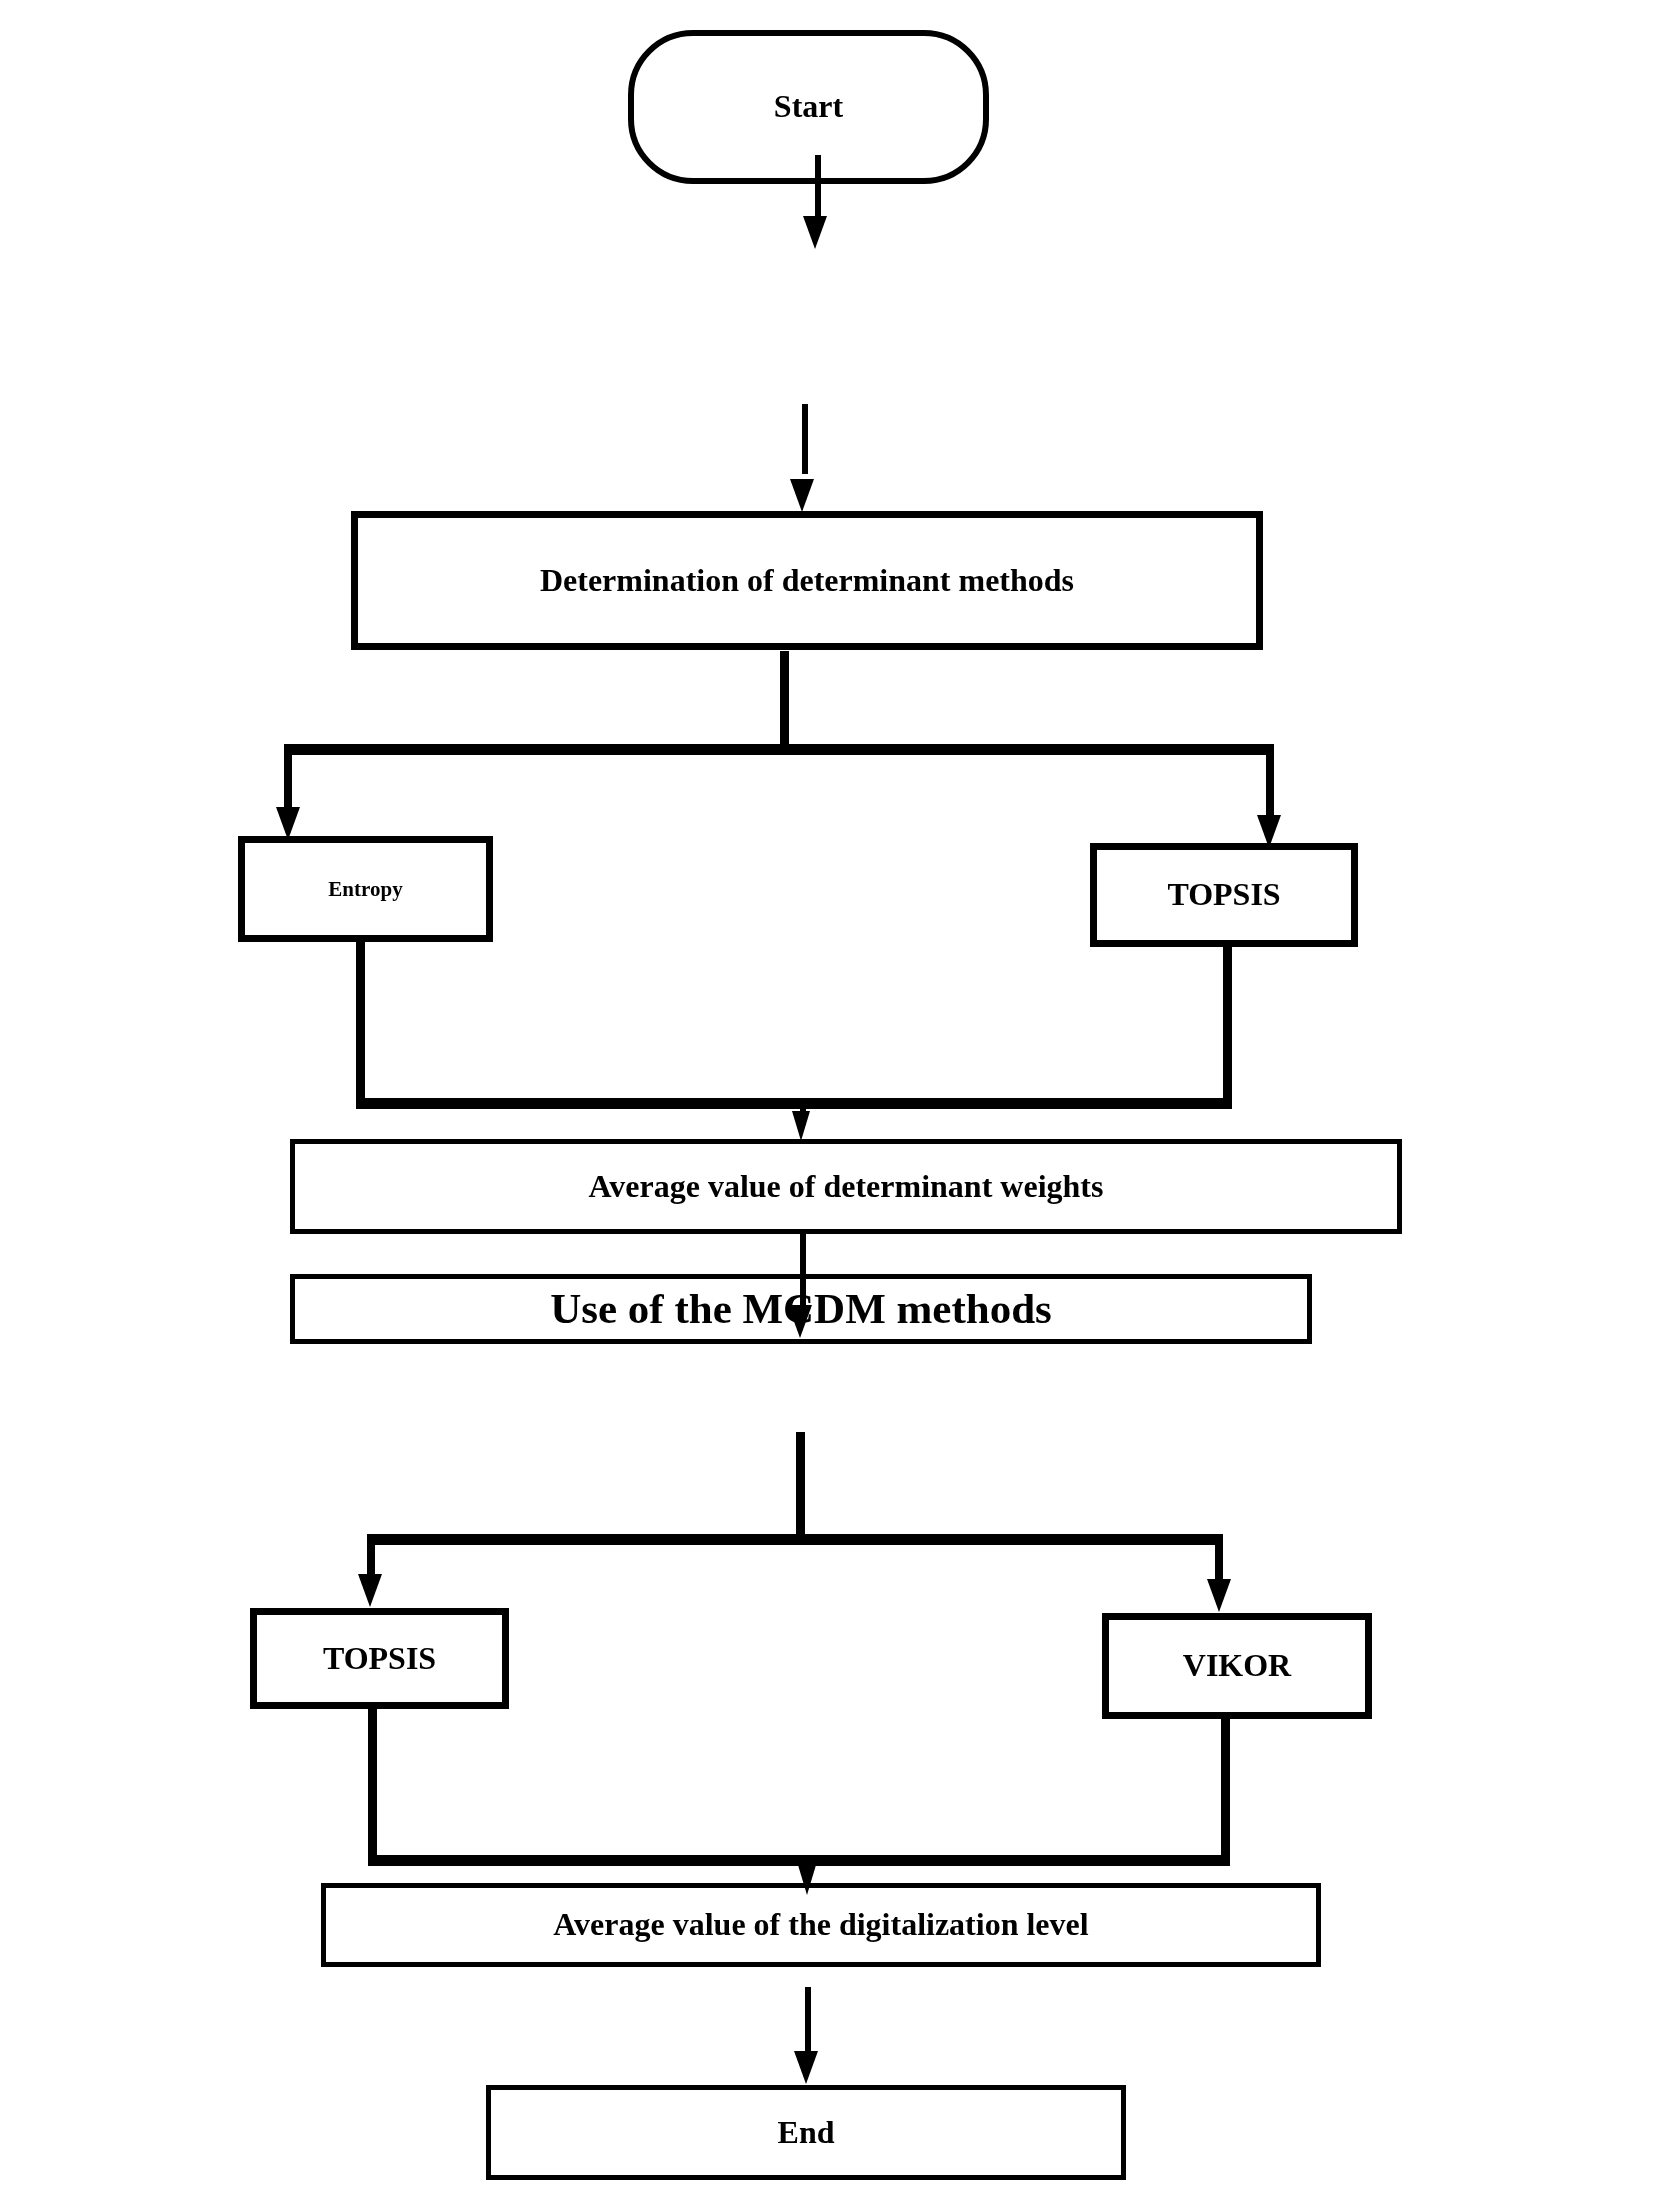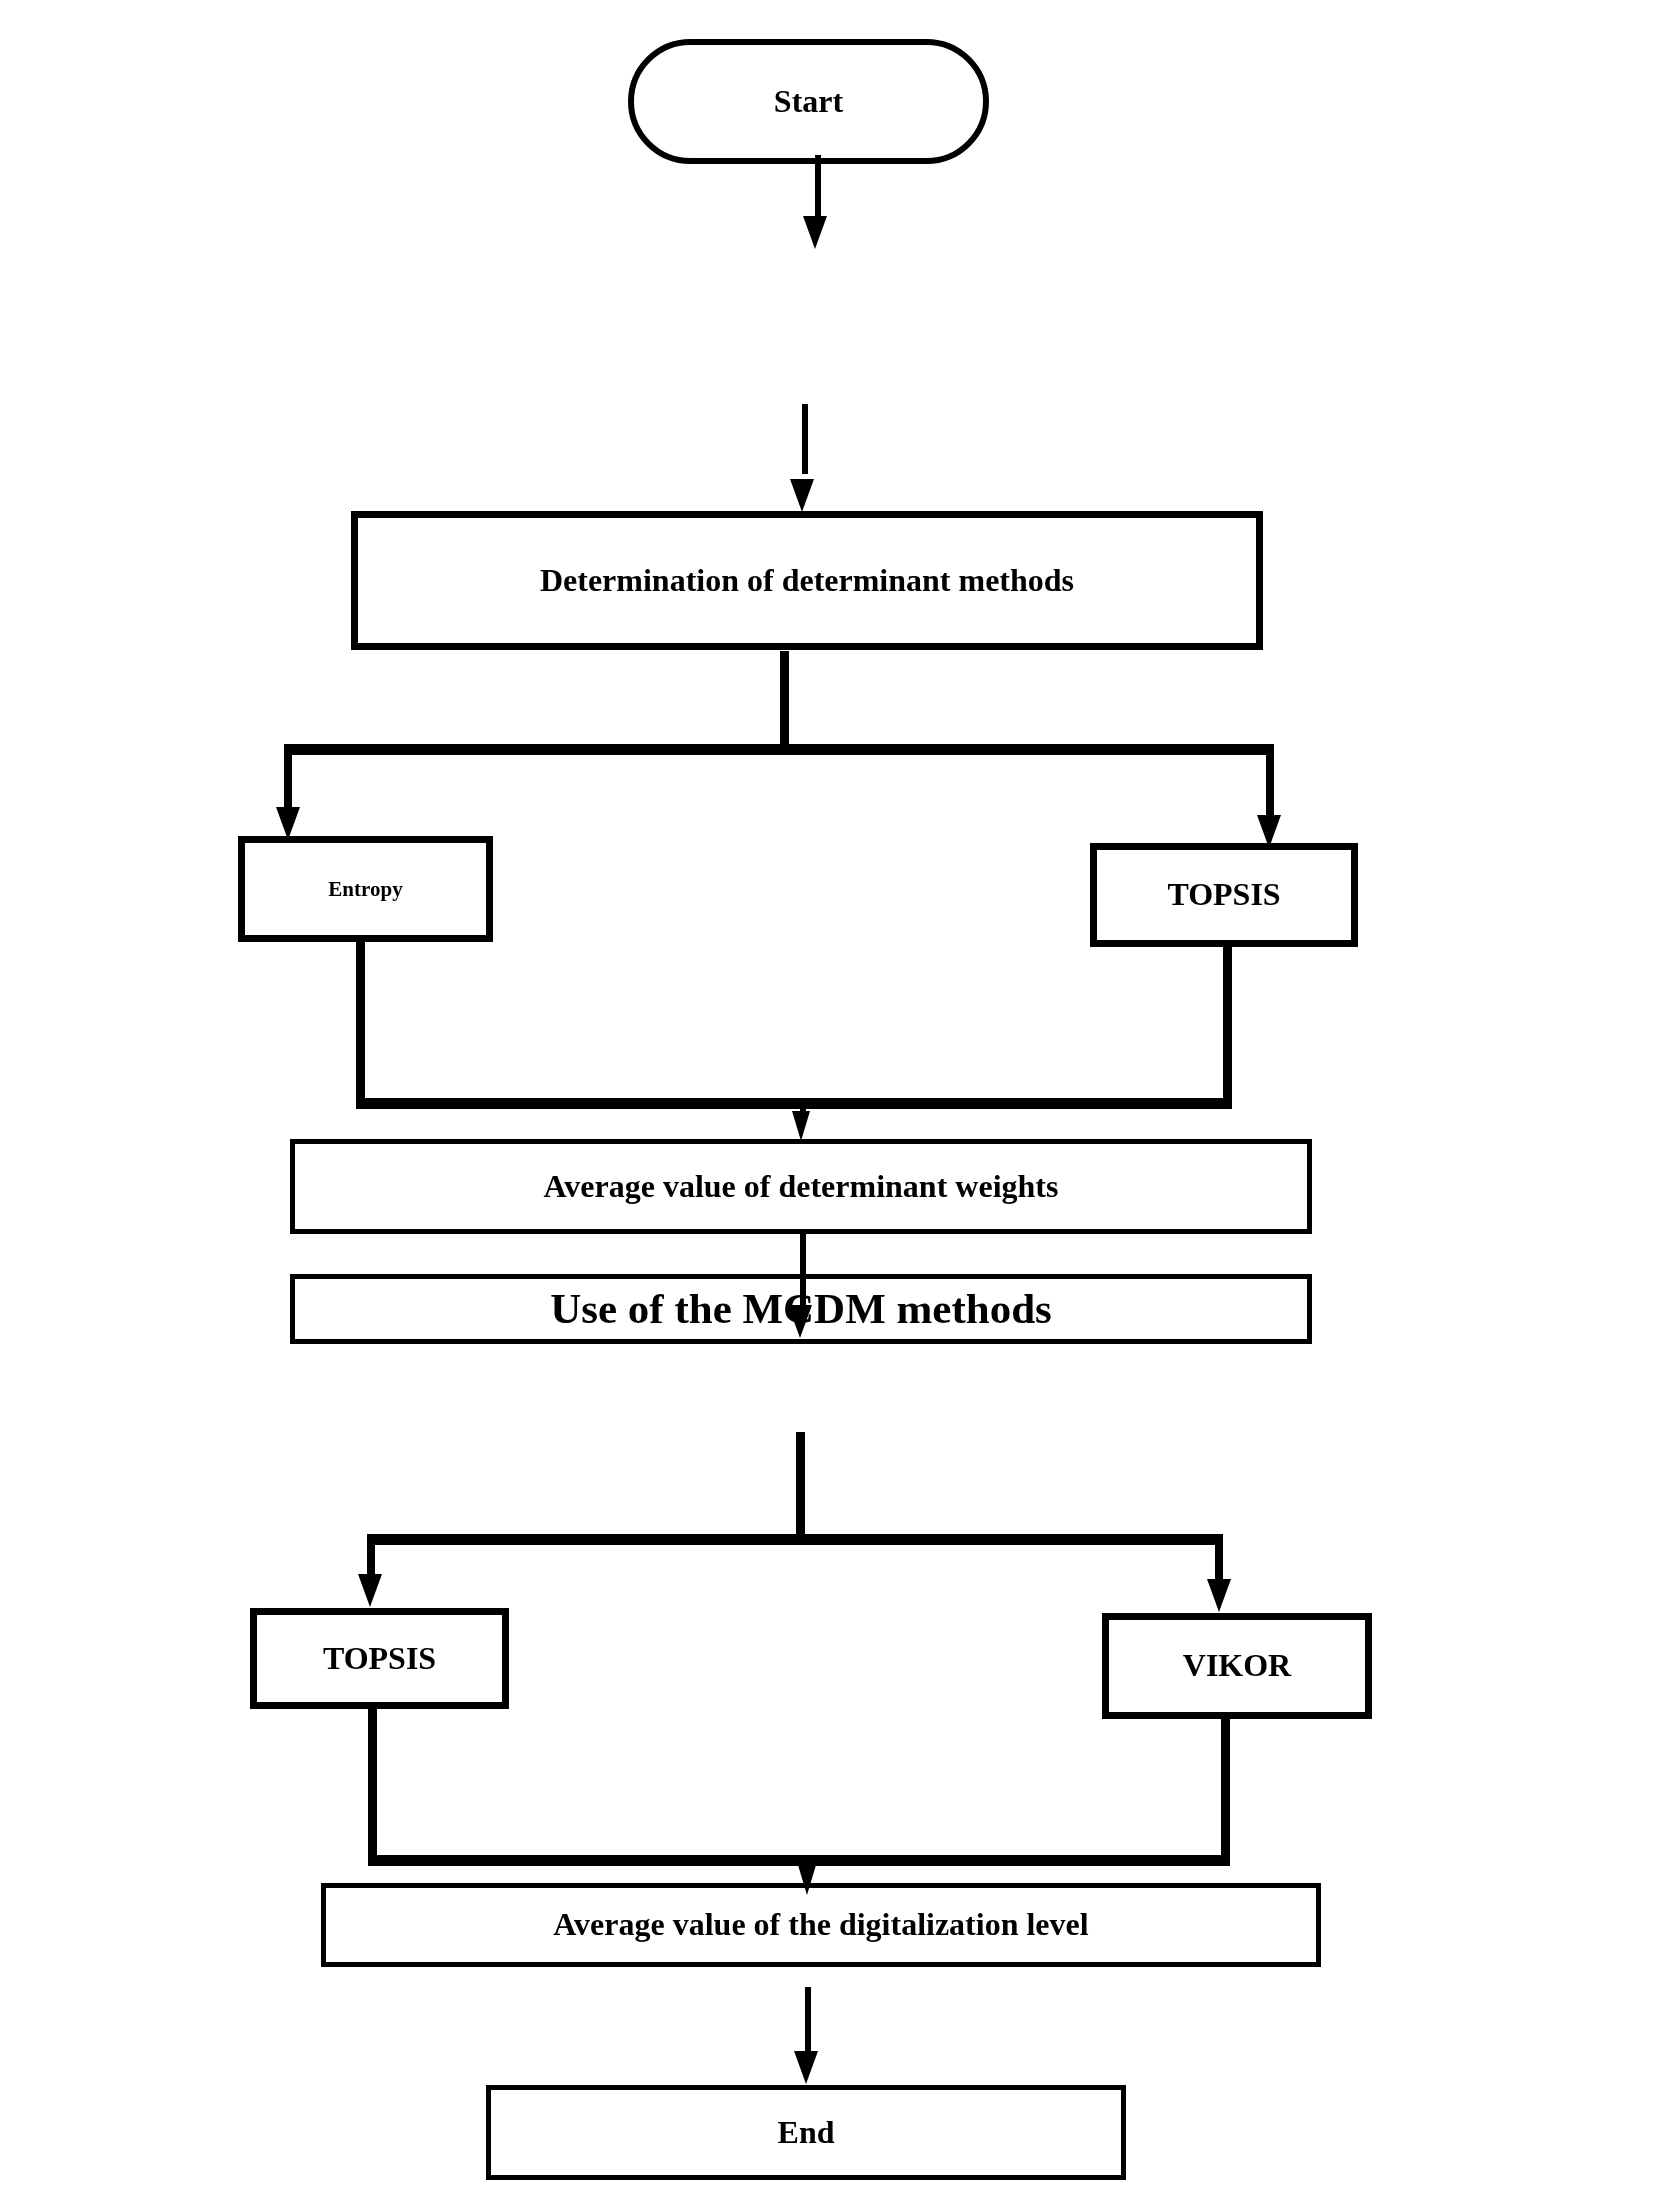--- a/index.html
+++ b/index.html
@@ -63,38 +63,38 @@
     border-left-width: 9.7px;
     border-right-width: 9.7px;
     border-top-width: 30px;
   }
 </style>
 </head>
 <body>
 
 <div id="canvas">
 
-  <div class="node terminal" style="left:628px; top:30px; width:361px; height:125px; font-size:32px;margin-top:9px;">
+  <div class="node terminal" style="left:628px; top:30px; width:361px; height:154px; font-size:32px;">
     <span class="label">Start</span>
   </div>
 
 
   <div class="node" style="left:351px; top:511px; width:912px; height:139px; font-size:32px;">
     <span class="label">Determination of determinant methods</span>
   </div>
 
   <div class="node" style="left:238px; top:836px; width:255px; height:106px; font-size:21px;">
     <span class="label">Entropy</span>
   </div>
 
   <div class="node" style="left:1090px; top:843px; width:268px; height:104px; font-size:32px;">
     <span class="label">TOPSIS</span>
   </div>
 
-  <div class="node thin" style="left:290px; top:1139px; width:1022px; height:95px; font-size:32px;">
+  <div class="node thin" style="left:290px; top:1139px; width:1112px; height:95px; font-size:32px;">
     <span class="label">Average value of determinant weights</span>
   </div>
 
   <div class="node thin" style="left:290px; top:1274px; width:1022px; height:70px; font-size:43px;">
     <span class="label">Use of the MCDM methods</span>
   </div>
 
   <div class="node" style="left:250px; top:1608px; width:259px; height:101px; font-size:32px;">
     <span class="label">TOPSIS</span>
   </div>

